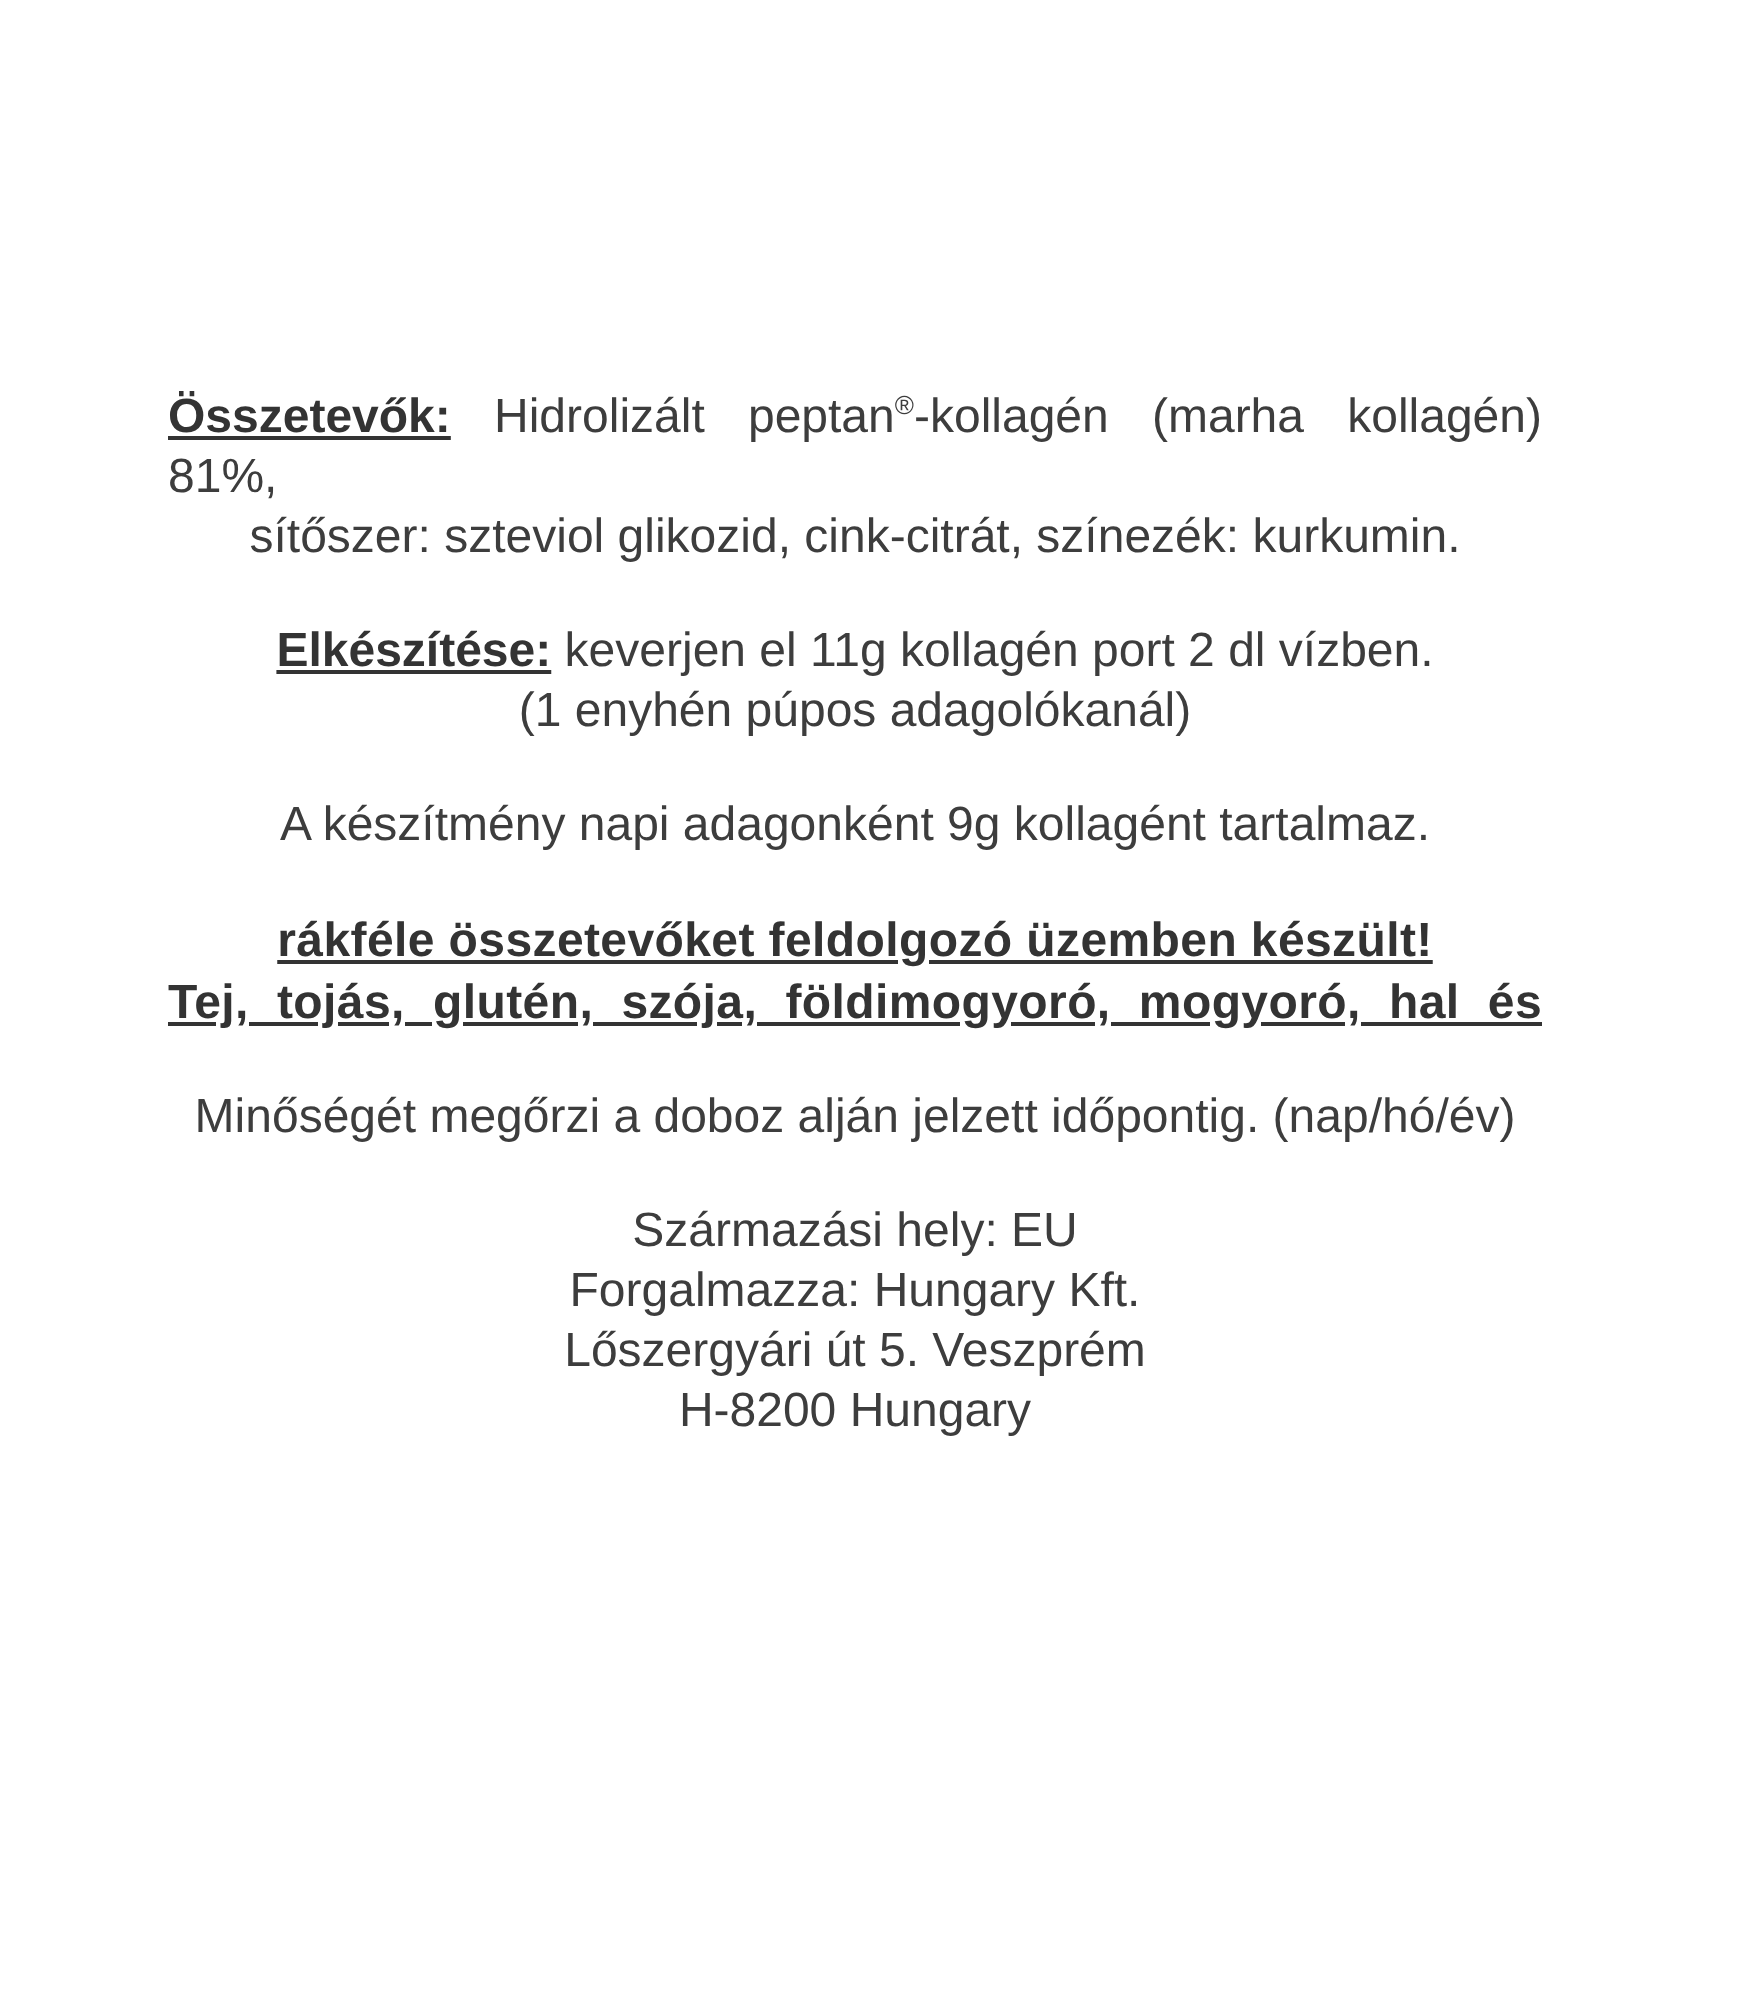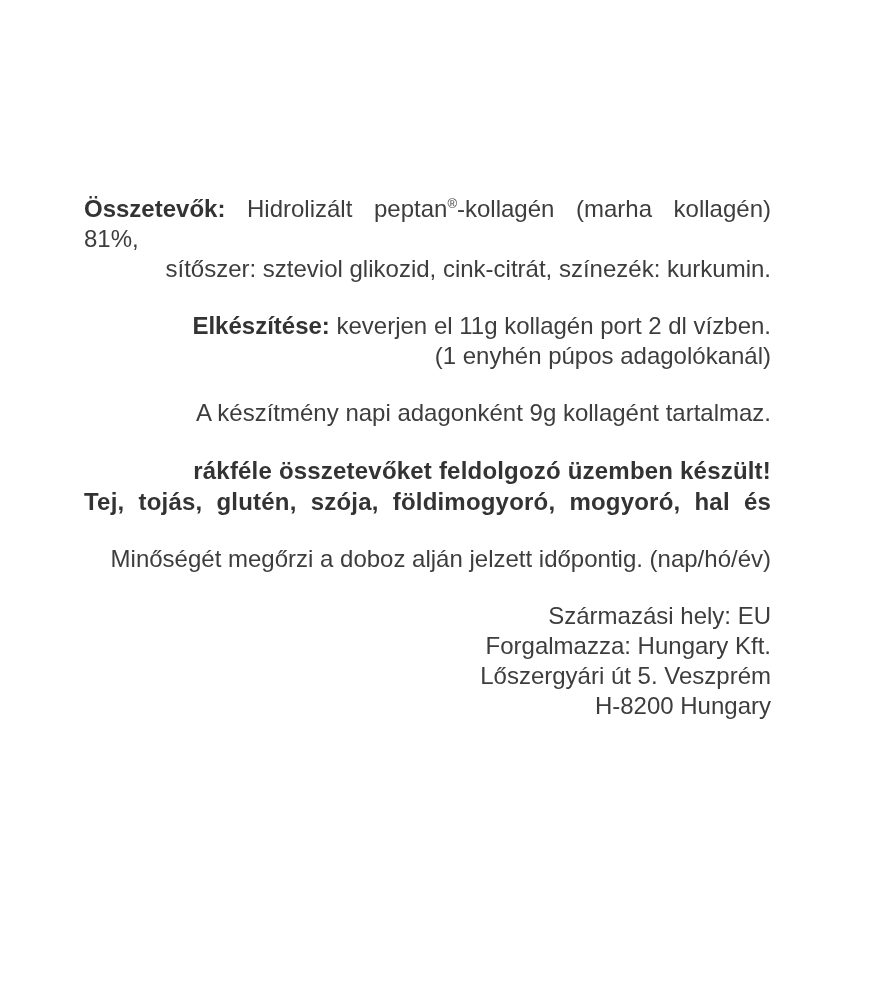--- a/index.html
+++ b/index.html
@@ -19,31 +19,32 @@
     left: 84px;
     top: 194px;
     width: 687px;
   }
   .para {
     margin: 0 0 27px 0;
     font-size: 24px;
     line-height: 30px;
   }
   .line {
-    text-align: right;
+    text-align: center;
     white-space: nowrap;
   }
   .line.justify {
     white-space: normal;
     text-align: justify;
     text-align-last: justify;
   }
   .bold {
     font-weight: bold;
     color: #333333;
+    text-decoration: underline;
   }
   .para-allergen-warning .line {
     line-height: 31px;
     letter-spacing: 0.2px;
   }
   sup.reg {
     font-size: 13px;
     line-height: 0;
     vertical-align: 9px;
   }

